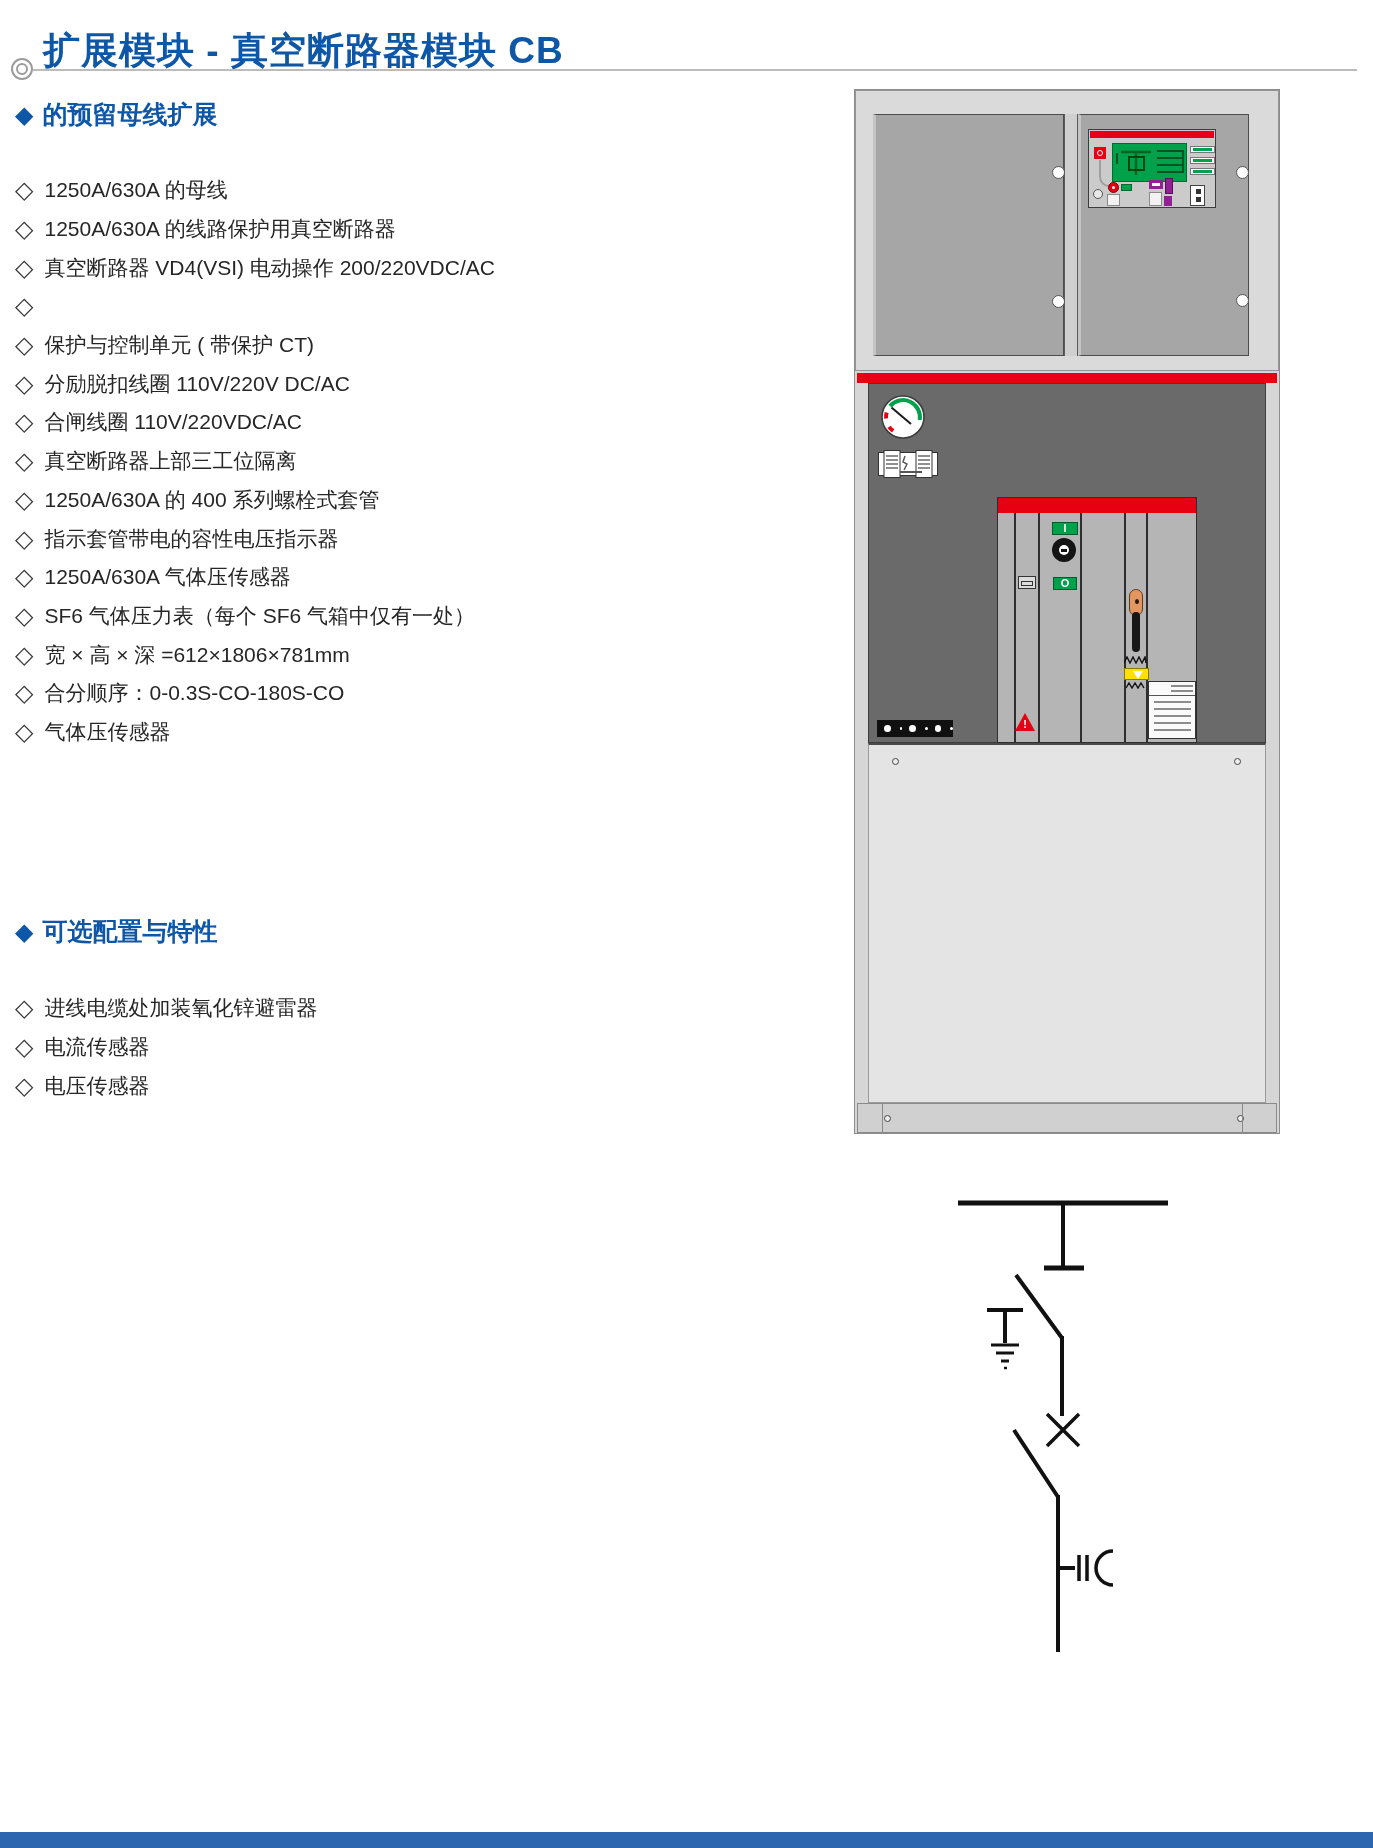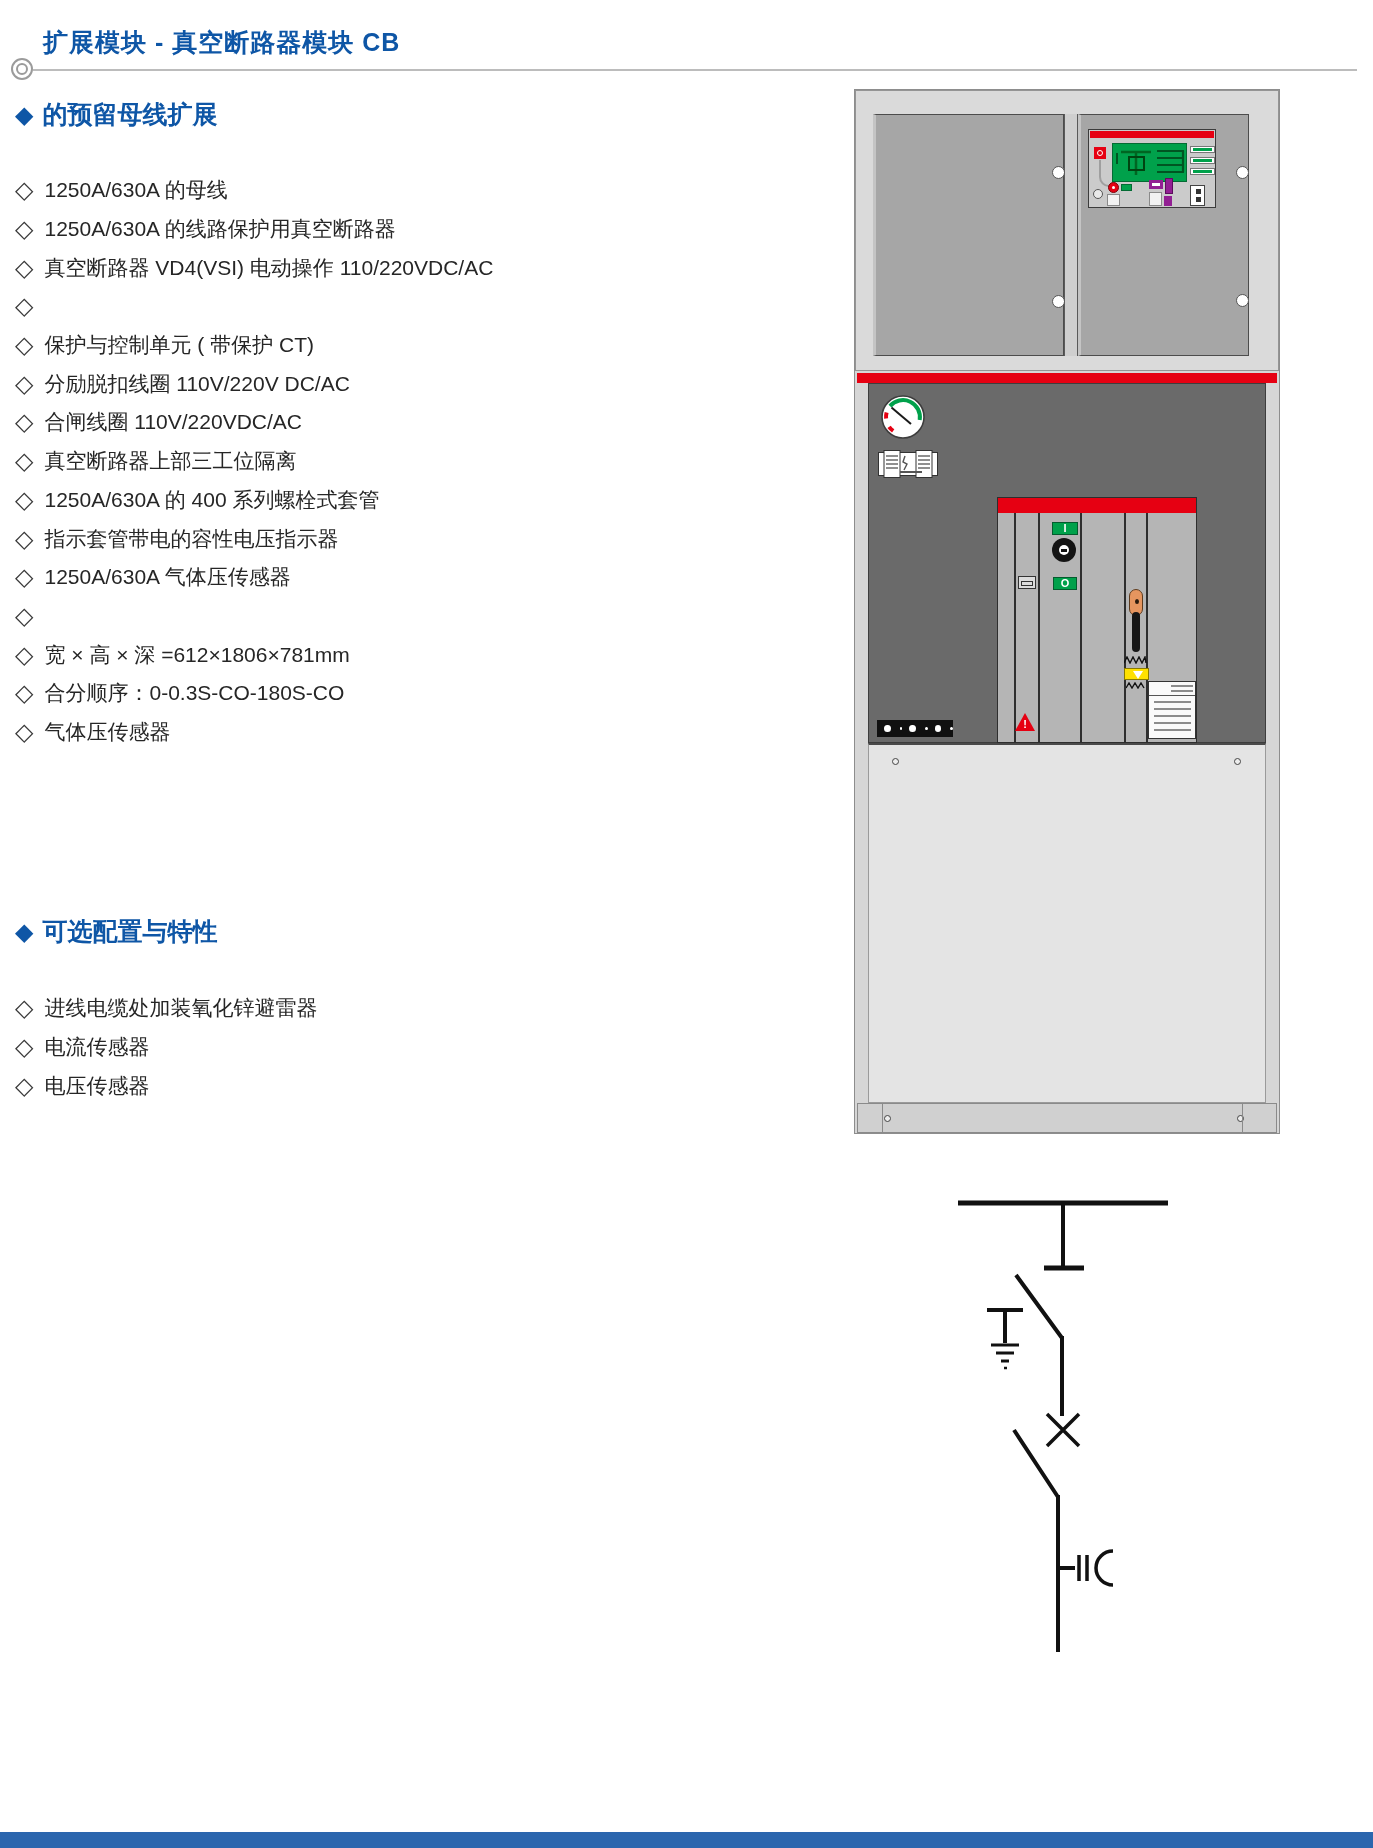--- a/index.html
+++ b/index.html
@@ -1,20 +1,20 @@
 <!DOCTYPE html>
 <html><head>
 <meta charset="utf-8">
 <style>
   html,body{margin:0;padding:0;background:#fff;}
   .page{position:relative;width:1373px;height:1848px;background:#ffffff;overflow:hidden;
         font-family:"Liberation Sans","DejaVu Sans",sans-serif;}
 
   
-  .title{position:absolute;left:43px;top:26px;font-size:25px;font-weight:bold;color:#0e56a6;letter-spacing:1px;}
+  .title{position:absolute;left:43px;top:26px;font-size:37px;font-weight:bold;color:#0e56a6;letter-spacing:1px;}
   .ring{position:absolute;left:11px;top:58px;width:22px;height:22px;border:2px solid #9b9b9b;border-radius:50%;box-sizing:border-box;}
   .ring::after{content:"";position:absolute;inset:3px;border:2px solid #9b9b9b;border-radius:50%;}
   .rule{position:absolute;left:33px;top:69px;width:1324px;border-top:2px solid #bcbcbc;}
 
   
   .sec-h{position:absolute;left:15px;display:flex;align-items:center;gap:9px;color:#0e56a6;font-weight:bold;font-size:25px;}
   .sec-h .dia{font-size:24px;line-height:1;}
   .sec-h1{top:98px}.sec-h2{top:915px}
   ul.features{position:absolute;left:15px;margin:0;padding:0;list-style:none;}
   .f1{top:171px}.f2{top:989px}
@@ -120,21 +120,21 @@
       <li>
         <span class="bullet">◇</span>
         <span>1250A/630A 的母线</span>
       </li>
       <li>
         <span class="bullet">◇</span>
         <span>1250A/630A 的线路保护用真空断路器</span>
       </li>
       <li>
         <span class="bullet">◇</span>
-        <span>真空断路器 VD4(VSI) 电动操作 110/220VDC/AC</span>
+        <span>真空断路器 VD4(VSI) 电动操作 200/220VDC/AC</span>
       </li>
       <li>
         <span class="bullet">◇</span>
       </li>
       <li>
         <span class="bullet">◇</span>
         <span>保护与控制单元 ( 带保护 CT)</span>
       </li>
       <li>
         <span class="bullet">◇</span>
@@ -155,20 +155,21 @@
       <li>
         <span class="bullet">◇</span>
         <span>指示套管带电的容性电压指示器</span>
       </li>
       <li>
         <span class="bullet">◇</span>
         <span>1250A/630A 气体压传感器</span>
       </li>
       <li>
         <span class="bullet">◇</span>
+        <span>SF6 气体压力表（每个 SF6 气箱中仅有一处）</span>
       </li>
       <li>
         <span class="bullet">◇</span>
         <span>宽 × 高 × 深 =612×1806×781mm</span>
       </li>
       <li>
         <span class="bullet">◇</span>
         <span>合分顺序：0-0.3S-CO-180S-CO</span>
       </li>
       <li>

